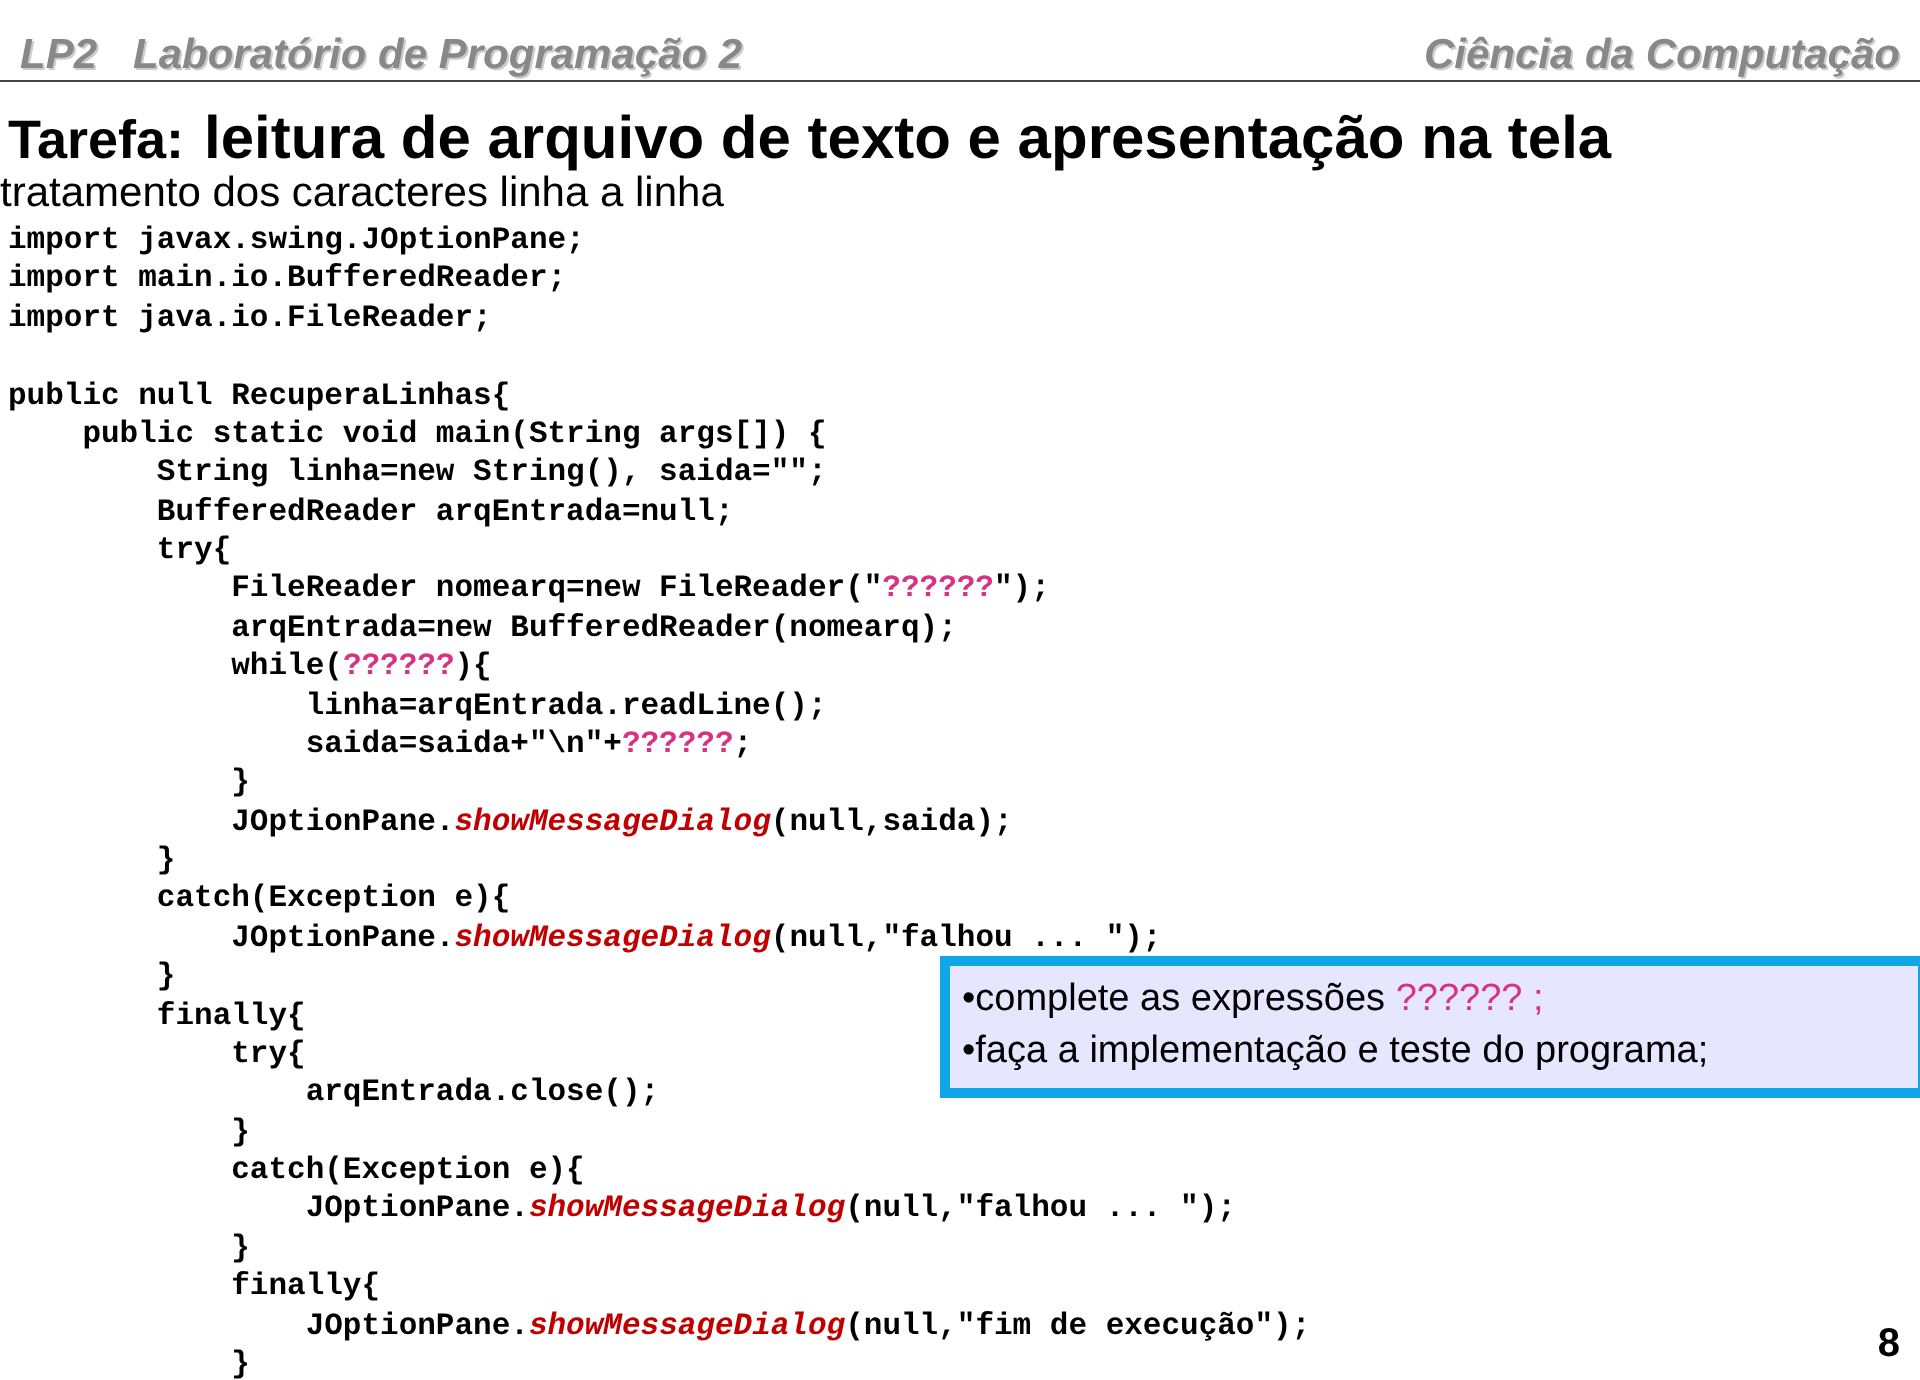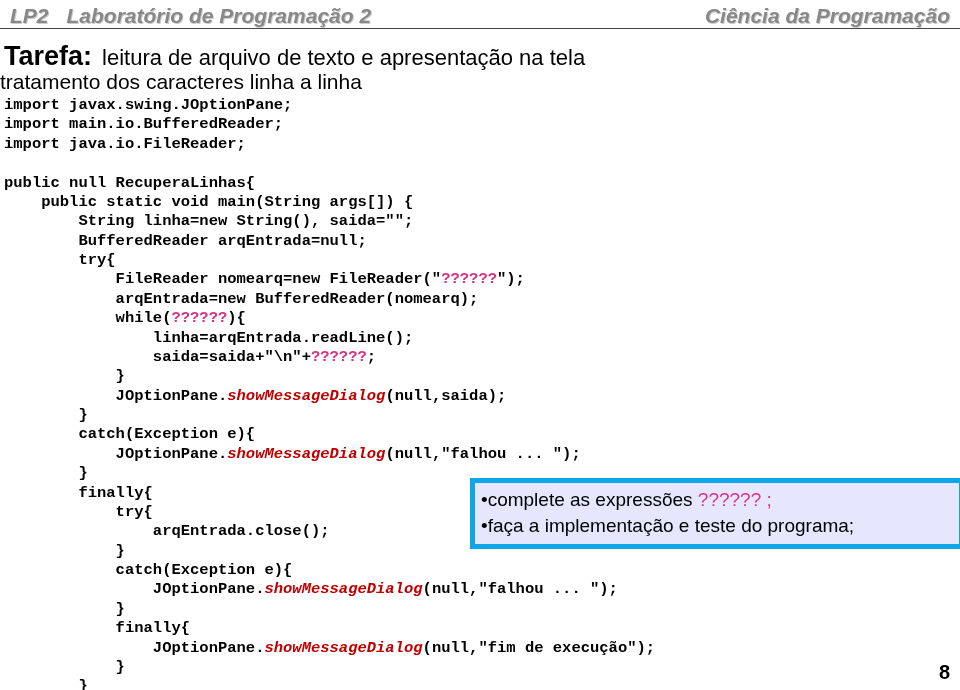--- a/index.html
+++ b/index.html
@@ -15,20 +15,21 @@
   .header {
     display: flex;
     justify-content: space-between;
     padding: 4px 10px 0 10px;
     font-size: 21px;
     font-weight: bold;
     font-style: italic;
     color: #888;
     text-shadow: 1px 1px 0 #ccc;
     border-bottom: 1px solid #444;
+    margin-top: 12px;
   }
   .header .abbr {
     font-style: italic;
     font-weight: bold;
     margin-right: 18px;
     color: #888;
   }
   .header .left {
     display: flex;
   }
@@ -37,22 +38,22 @@
     align-items: baseline;
     padding: 12px 24px 0 4px;
     gap: 10px;
   }
   .title-main {
     font-size: 27px;
     font-weight: bold;
     color: #000;
   }
   .title-sub {
-    font-size: 22px;
-    font-weight: normal;
+    font-size: 30px;
+    font-weight: bold;
     color: #000;
   }
   .subtitle {
     padding-right: 18px;
     font-size: 21px;
     color: #000;
     margin-top: -2px;
   }
   .code {
     font-family: "Courier New", monospace;
@@ -91,21 +92,21 @@
   }
 </style>
 </head>
 <body>
 
 <div class="header">
   <div class="left">
     <span class="abbr">LP2</span>
     <span>Laboratório de Programação 2</span>
   </div>
-  <span>Ciência da Programação</span>
+  <span>Ciência da Computação</span>
 </div>
 
 <div class="title-row">
   <span class="title-main">Tarefa:</span>
   <span class="title-sub">leitura de arquivo de texto e apresentação na tela</span>
 </div>
 <div class="subtitle">tratamento dos caracteres linha a linha</div>
 
 <div class="code"><span>import javax.swing.JOptionPane;</span>
 <span>import main.io.BufferedReader;</span>

